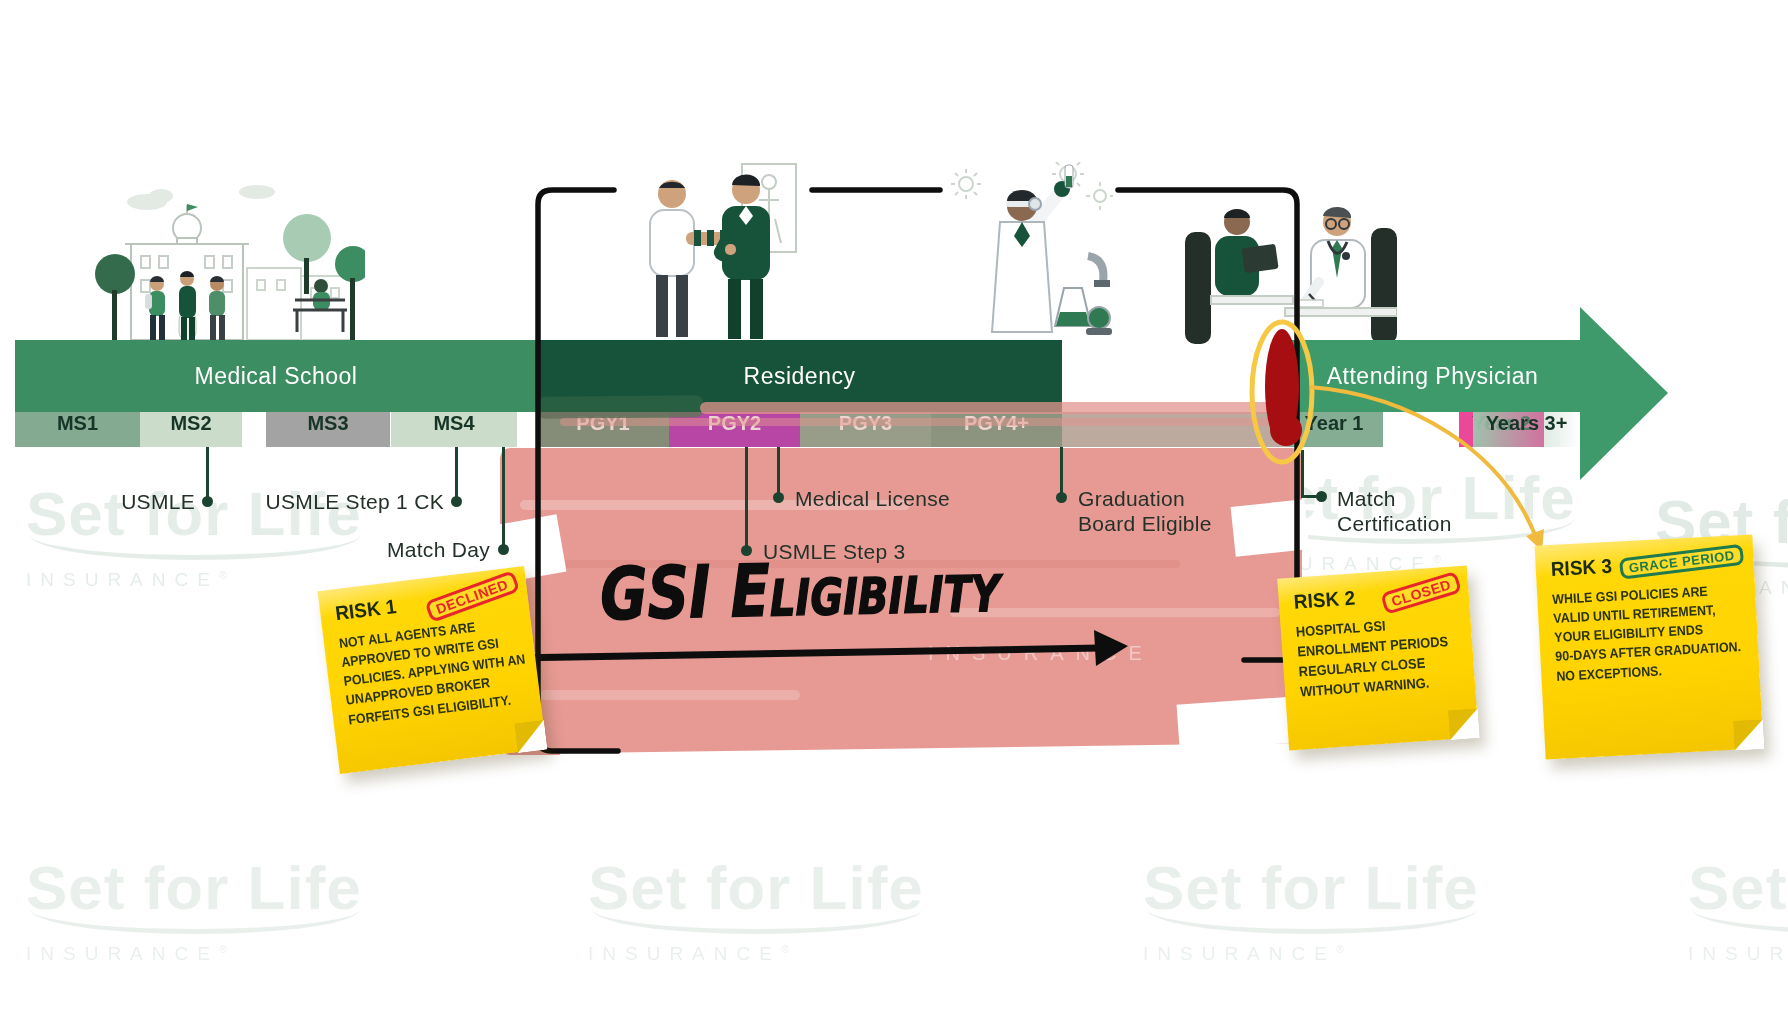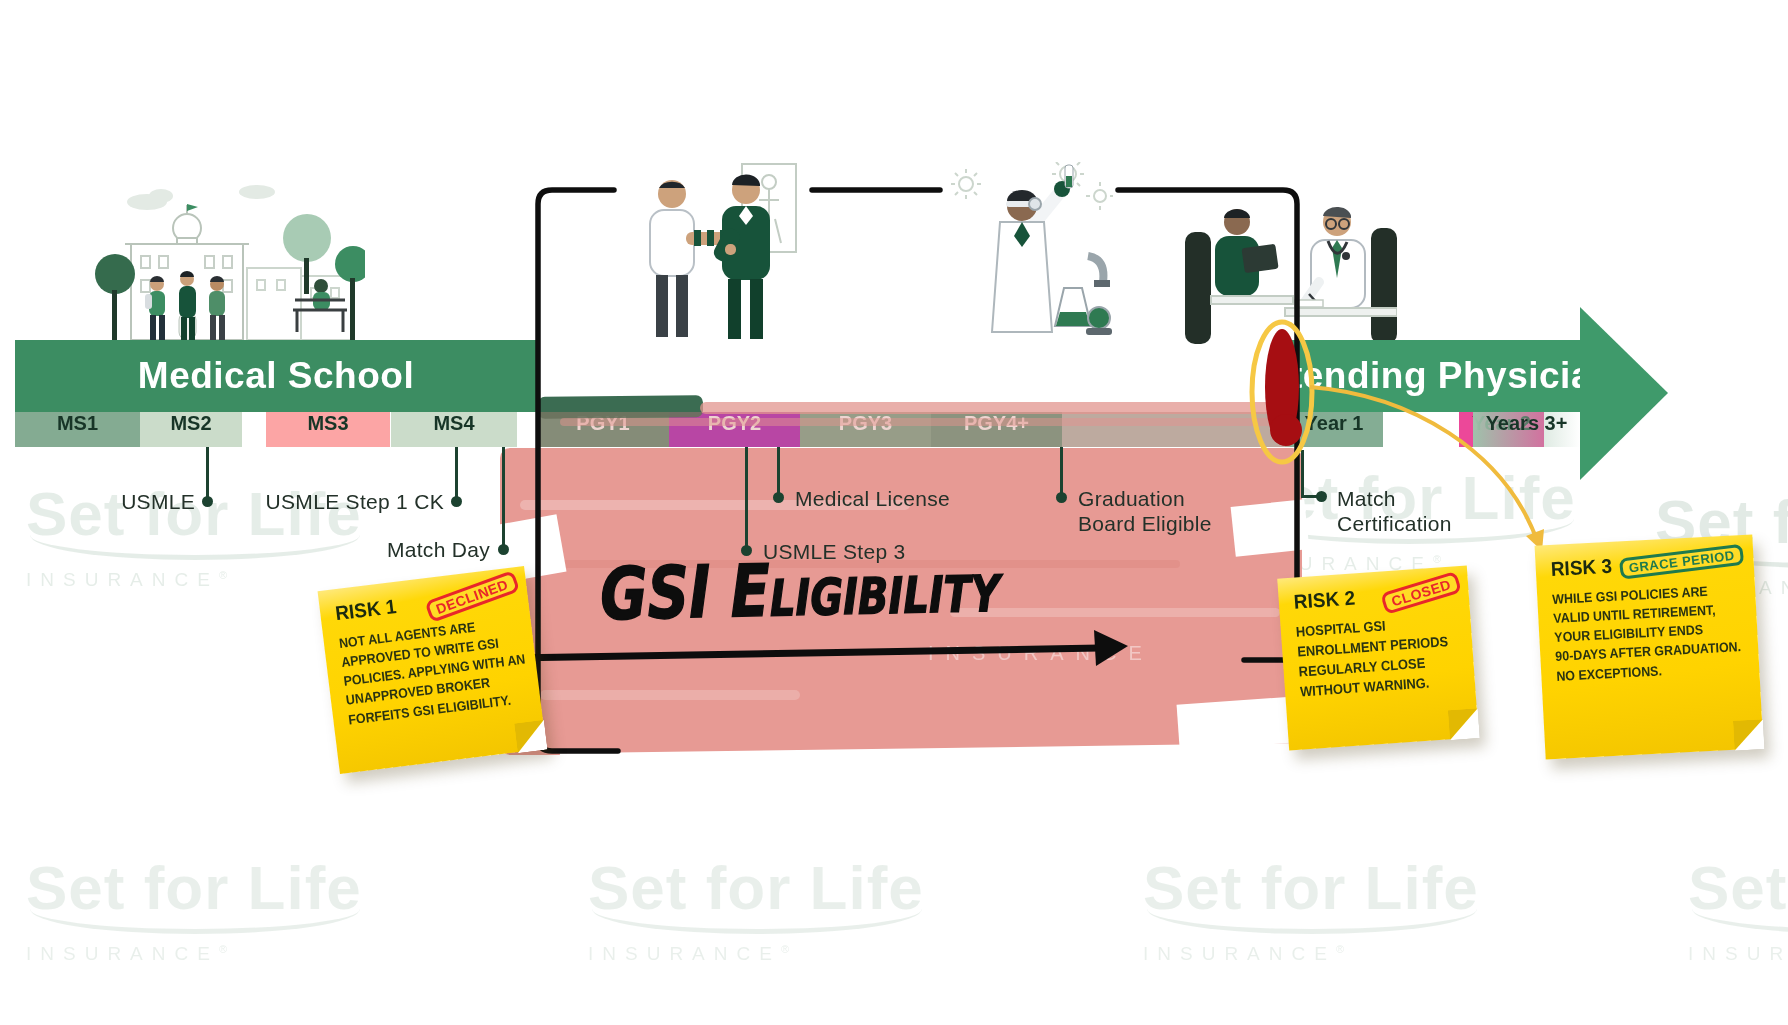--- a/index.html
+++ b/index.html
@@ -22,21 +22,21 @@
             background:#e79a94;border-radius:10px;z-index:6;}
   .wash-streak{position:absolute;z-index:7;border-radius:8px;}
   .notch{position:absolute;background:#fff;z-index:7;}
   .top-streak{position:absolute;z-index:11;border-radius:7px;}
   .subband-tint{position:absolute;left:537px;top:412px;width:753px;height:35px;
                 background:rgba(226,148,142,.35);z-index:11;}
 
   
   .stage{position:absolute;top:340px;height:72px;display:flex;align-items:center;
          justify-content:center;z-index:10;}
-  .stage-label{color:#fff;font-size:37px;font-weight:bold;letter-spacing:.5px;white-space:nowrap;}
+  .stage-label{color:#fff;font-size:23px;font-weight:normal;letter-spacing:.5px;white-space:nowrap;}
   .subseg{position:absolute;top:412px;height:35px;display:flex;align-items:flex-start;
           justify-content:center;z-index:10;font-size:20px;font-weight:bold;}
   .sub-dark-text{color:#173527;}
   .sub-light-text{color:#f4f8f4;}
   .arrow-head{position:absolute;left:1580px;top:307px;width:0;height:0;z-index:10;
               border-top:86px solid transparent;border-bottom:87px solid transparent;
               border-left:88px solid #3f9a6b;}
 
   
   .overlay-svg{position:absolute;left:0;top:0;z-index:12;pointer-events:none;}
@@ -296,32 +296,35 @@
         <line x1="124" y1="98" x2="133" y2="108" stroke="#31363a" stroke-width="2.5"></line>
         <rect x="100" y="112" width="112" height="8" fill="#eef1ef" stroke="#c3cdc4" stroke-width="2"></rect>
         <rect x="110" y="104" width="28" height="7" fill="#fff" stroke="#c3cdc4" stroke-width="1.5"></rect>
       </g>
     </svg>
   </div>
 
   <div class="stage" style="left:15px;width:522px;background:#3c8d62">
     <span class="stage-label">Medical School</span>
   </div>
+  <div class="stage" style="left:537px;width:525px;background:#17533a">
+    <span class="stage-label">Residency</span>
+  </div>
   <div class="stage" style="left:1285px;width:295px;background:#3f9a6b">
     <span class="stage-label">Attending Physician</span>
   </div>
   <div class="arrow-head"></div>
 
   <div class="subseg sub-dark-text" style="left:15px;width:125px;background:#84ab92">
       <span>MS1</span>
     </div>
   <div class="subseg sub-dark-text" style="left:140px;width:102px;background:#cbdcca">
       <span>MS2</span>
     </div>
-  <div class="subseg sub-dark-text" style="left:266px;width:124px;background:#fca5a5">
+  <div class="subseg sub-dark-text" style="left:266px;width:124px;background:#a3a3a3">
       <span>MS3</span>
     </div>
   <div class="subseg sub-dark-text" style="left:391px;width:126px;background:#cbdcca">
       <span>MS4</span>
     </div>
   <div class="subseg sub-light-text" style="left:537px;width:132px;background:#54886c">
       <span>PGY1</span>
     </div>
   <div class="subseg sub-light-text" style="left:669px;width:131px;background:#a21caf">
       <span>PGY2</span>

